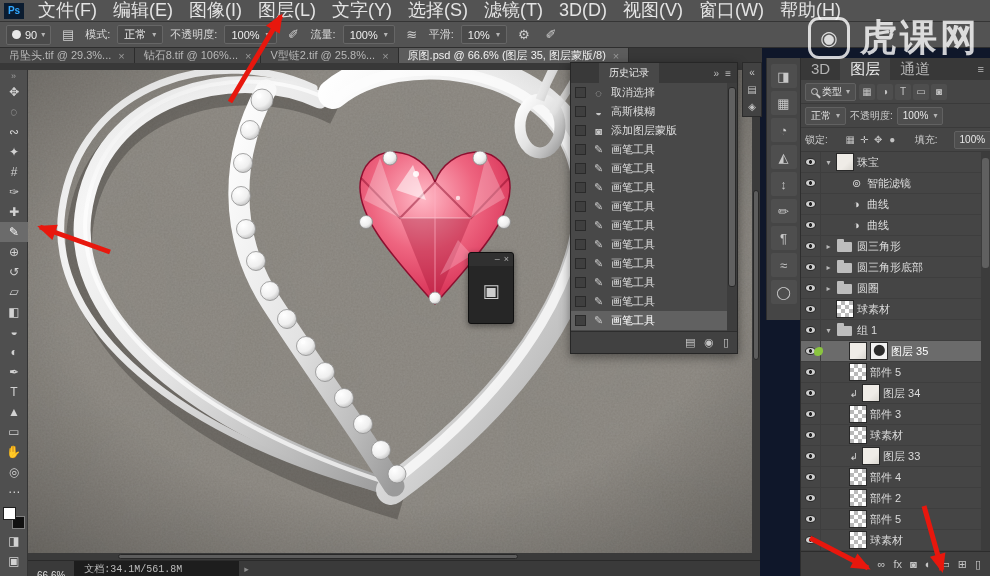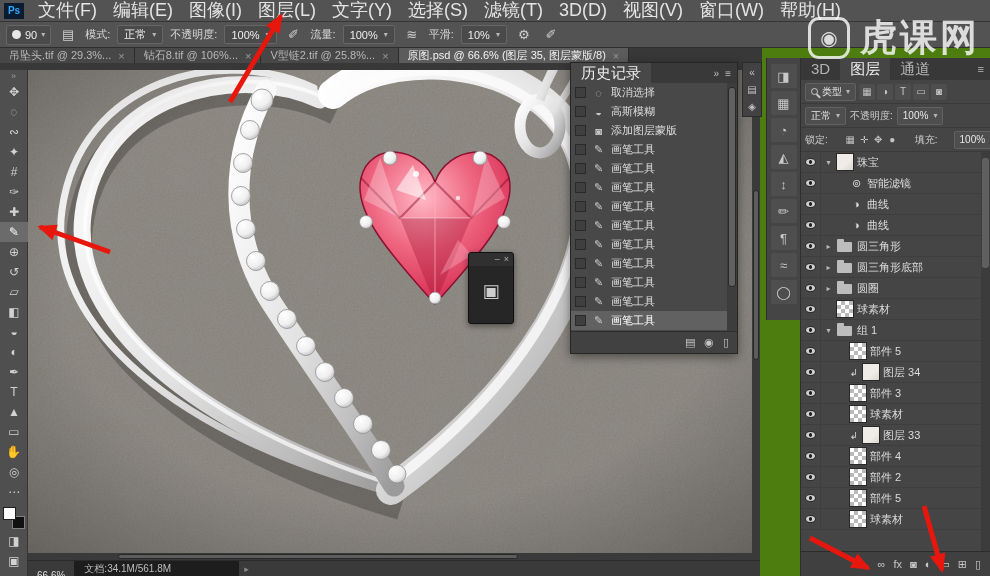--- a/index.html
+++ b/index.html
@@ -1,17 +1,17 @@
 <!DOCTYPE html>
 <html><head>
 <meta charset="utf-8">
 <style>
   * { margin:0; padding:0; box-sizing:border-box; }
   html,body { width:990px; height:576px; overflow:hidden; background:#2b2b2b; }
-  #app { position:relative; width:990px; height:576px; background:#4d7c0f;
+  #app { position:relative; width:990px; height:576px; background:#0f172a;
          font-family:"Liberation Sans","DejaVu Sans",sans-serif; font-size:12px; color:#d6d6d6; overflow:hidden; }
 
   
   .menu-bar { position:absolute; left:0; top:0; width:990px; height:22px; background:#535353;
               border-bottom:1px solid #353535; display:flex; align-items:center; z-index:4; }
   .ps-logo { width:20px; height:16px; margin:0 6px 0 4px; background:#0b1c30; color:#31a8ff;
              font-size:10px; font-weight:bold; display:flex; align-items:center; justify-content:center; }
   .menu-items { display:flex; }
   .menu-item { padding:0 8px; line-height:21px; font-size:18px; color:#e4e4e4; white-space:nowrap; }
 
@@ -59,28 +59,28 @@
   .vscroll { position:absolute; right:0; top:0; width:8px; height:483px; background:#3a3a3a; }
   .vscroll .thumb { position:absolute; left:1px; top:120px; width:6px; height:170px; background:#5d5d5d; border-radius:3px; }
   .hscroll { position:absolute; left:28px; top:553px; width:732px; height:7px; background:#3a3a3a; z-index:2; }
   .hscroll .thumb { position:absolute; top:1px; left:90px; width:400px; height:5px; background:#5d5d5d; border-radius:3px; }
 
   
   .status-bar { position:absolute; left:28px; top:560px; width:732px; height:16px; background:#3a3a3a;
                 border-top:1px solid #2a2a2a; display:flex; align-items:center; font-size:10px; z-index:2; }
   .zoom-box { padding:0 9px; color:#dedede;margin-top:14px; }
   .doc-seg { background:#1d1d1d; color:#bdbdbd; height:100%; display:flex; align-items:center;
-             padding:0 10px; min-width:165px; }
+             padding:0 10px; min-width:165px;font-family:Liberation Mono, monospace; }
   .sb-chevron { color:#8c8c8c; padding:0 5px; font-size:9px; }
 
   
   .hist { position:absolute; left:570px; top:62px; width:168px; height:292px; background:#484848;
           border:1px solid #262626; box-shadow:0 3px 10px rgba(0,0,0,.45); z-index:5; }
   .hist-titlebar { height:20px; background:#393939; display:flex; align-items:center; }
-  .hist-tab { background:#484848; height:20px; line-height:20px; padding:0 10px; font-size:15px; color:#ececec; }
+  .hist-tab { background:#484848; height:20px; line-height:20px; padding:0 10px; font-size:10px; color:#ececec;margin-left:28px; }
   .hist-head-icons { margin-left:auto; display:flex; gap:6px; padding-right:6px; color:#bdbdbd; font-size:10px; }
   .hist-list { position:absolute; left:0; top:20px; right:10px; bottom:22px; overflow:hidden; }
   .hist-row { height:19px; display:flex; align-items:center; gap:5px; padding-left:4px; font-size:11px; color:#dedede; }
   .hist-row.selected { background:#616161; color:#fff; }
   .src-box { width:11px; height:11px; flex:0 0 11px; background:#3f3f3f; border:1px solid #2a2a2a; }
   .h-icon { width:15px; flex:0 0 15px; text-align:center; color:#c8c8c8; font-size:11px; }
   .h-label { white-space:nowrap; overflow:hidden; }
   .hist-scroll { position:absolute; right:0; top:20px; bottom:22px; width:10px; background:#3d3d3d; }
   .hist-scroll .thumb { position:absolute; left:1px; top:4px; width:8px; height:200px; background:#606060; border-radius:3px; }
   .hist-footer { position:absolute; left:0; right:0; bottom:0; height:22px; background:#414141;
@@ -693,20 +693,32 @@
             <span class="eye"></span>
           </span>
 
           <span class="expander">▾</span>
 
           <span class="thumb folder"></span>
 
           <span class="lname">组 1</span>
         </div>
 
+        <div class="layer-row selected">
+          <span class="eye-col">
+            <span class="eye"></span>
+          </span>
+          <span class="marker"></span>
+          <span class="spacer"></span>
+          <span class="expander"></span>
+
+          <span class="thumb white"></span>
+          <span class="mask-thumb"></span>
+          <span class="lname">图层 35</span>
+        </div>
 
         <div class="layer-row">
           <span class="eye-col">
             <span class="eye"></span>
           </span>
 
           <span class="spacer"></span>
           <span class="expander"></span>
 
           <span class="thumb checker"></span>

